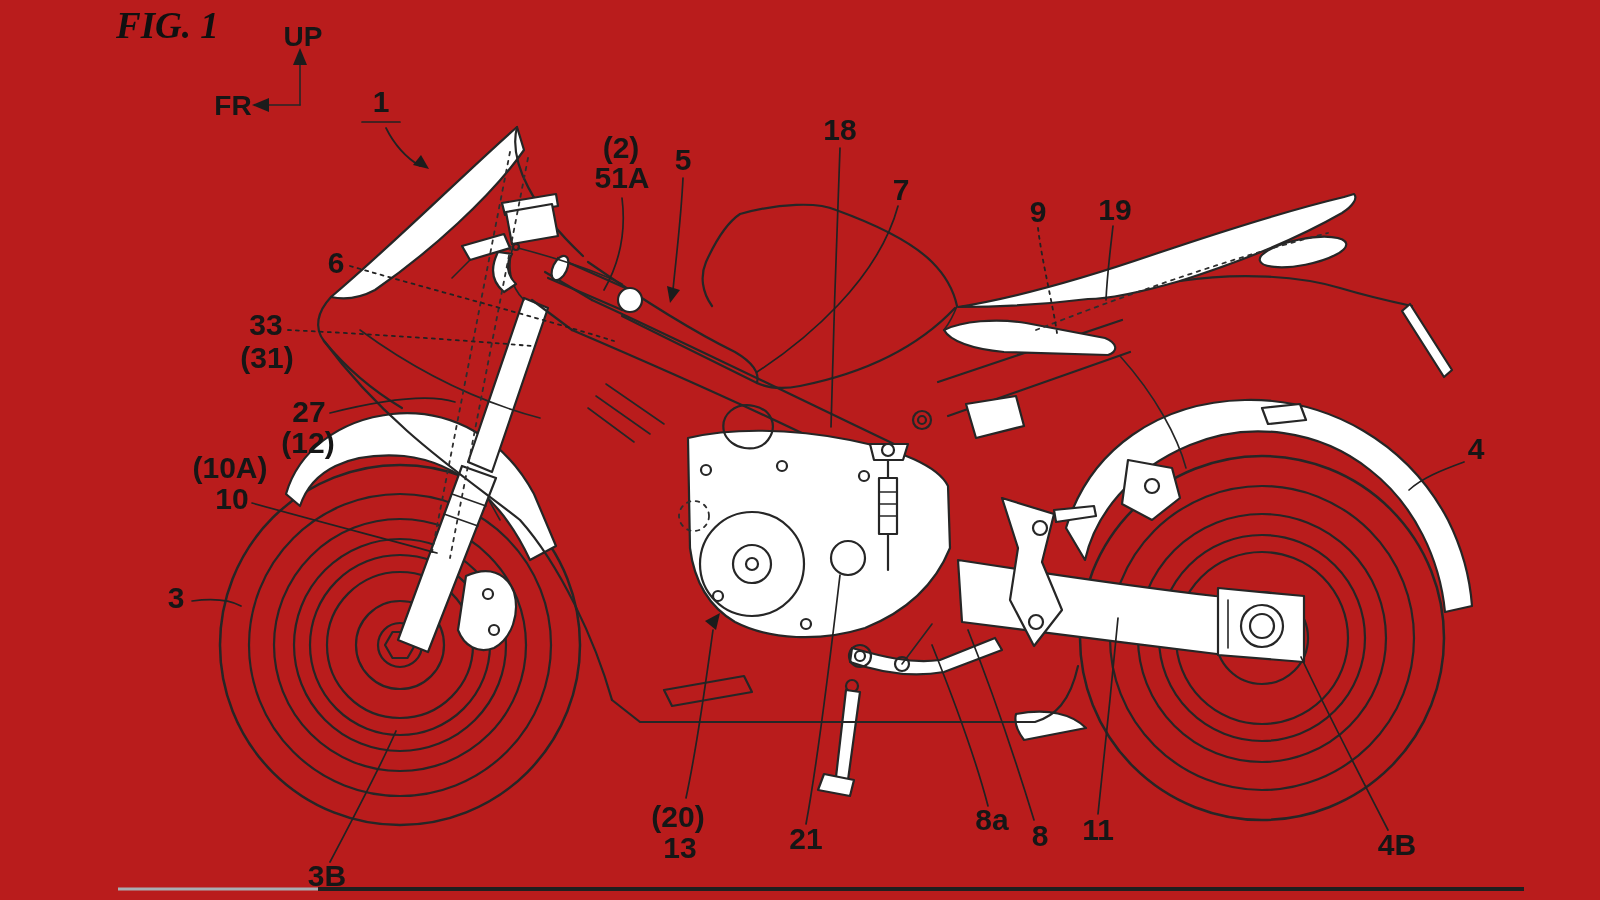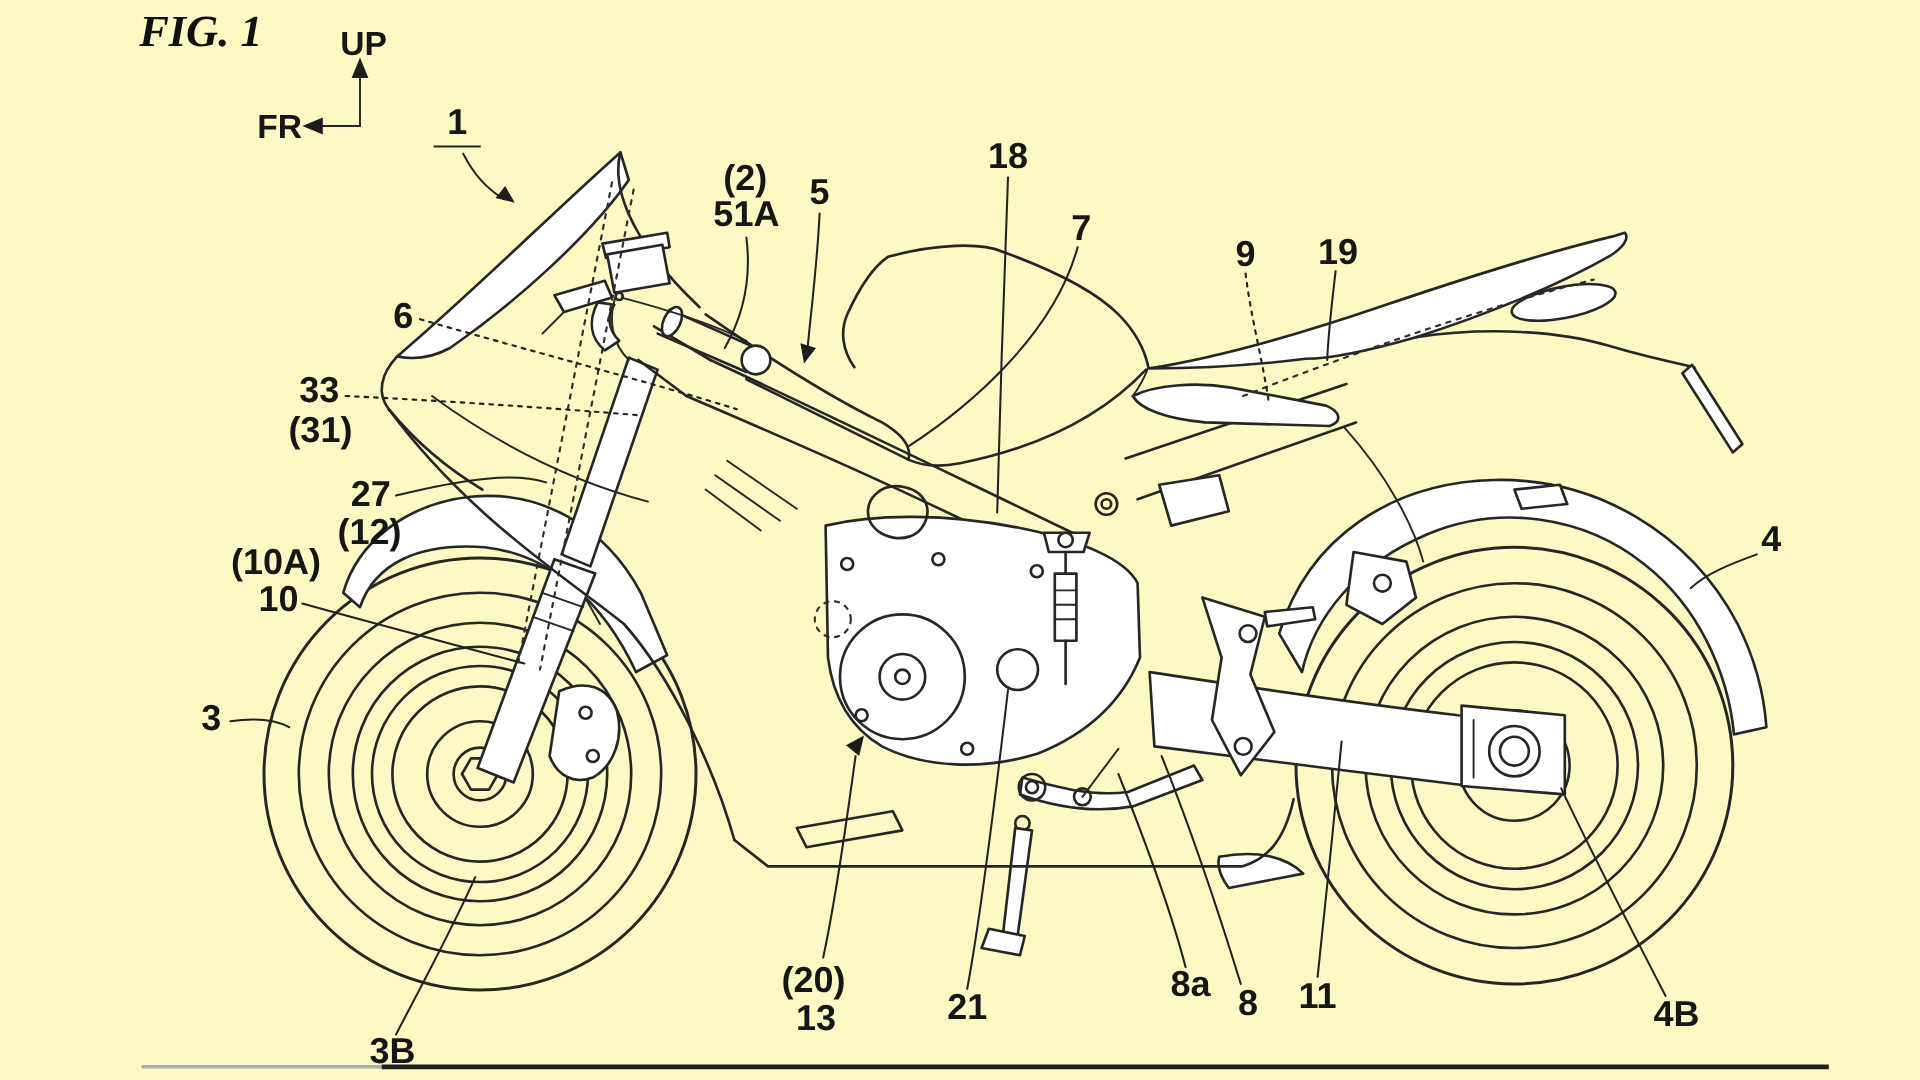--- a/index.html
+++ b/index.html
@@ -1,16 +1,16 @@
 <!DOCTYPE html>
 <html><head>
 <meta charset="utf-8">
 <style>
   html,body{margin:0;padding:0;background:#e8e8e8;}
-  .stage{position:relative;width:1600px;height:900px;background:#fef9c3;overflow:hidden;margin:0 auto;}
+  .stage{position:relative;width:1600px;height:900px;background:#b91c1c;overflow:hidden;margin:0 auto;}
   svg{position:absolute;left:0;top:0;}
   .ln{fill:none;stroke:#262626;stroke-width:2.2;stroke-linecap:round;stroke-linejoin:round;}
   .lnw{fill:#ffffff;stroke:#262626;stroke-width:2.2;stroke-linecap:round;stroke-linejoin:round;}
   .thin{fill:none;stroke:#262626;stroke-width:1.6;stroke-linecap:round;}
   .dash{fill:none;stroke:#2e2e2e;stroke-width:1.8;stroke-dasharray:3.5 5.5;stroke-linecap:round;}
   .leader{fill:none;stroke:#222222;stroke-width:1.7;stroke-linecap:round;}
   .leader-dot{fill:none;stroke:#222222;stroke-width:1.8;stroke-dasharray:3 5;stroke-linecap:round;}
   .ah{fill:#1c1c1c;stroke:none;}
   .ref{font-family:"Liberation Sans",sans-serif;font-size:30px;font-weight:bold;fill:#161616;text-anchor:middle;}
   .axis{font-family:"Liberation Sans",sans-serif;font-size:28px;font-weight:bold;fill:#161616;text-anchor:middle;}

